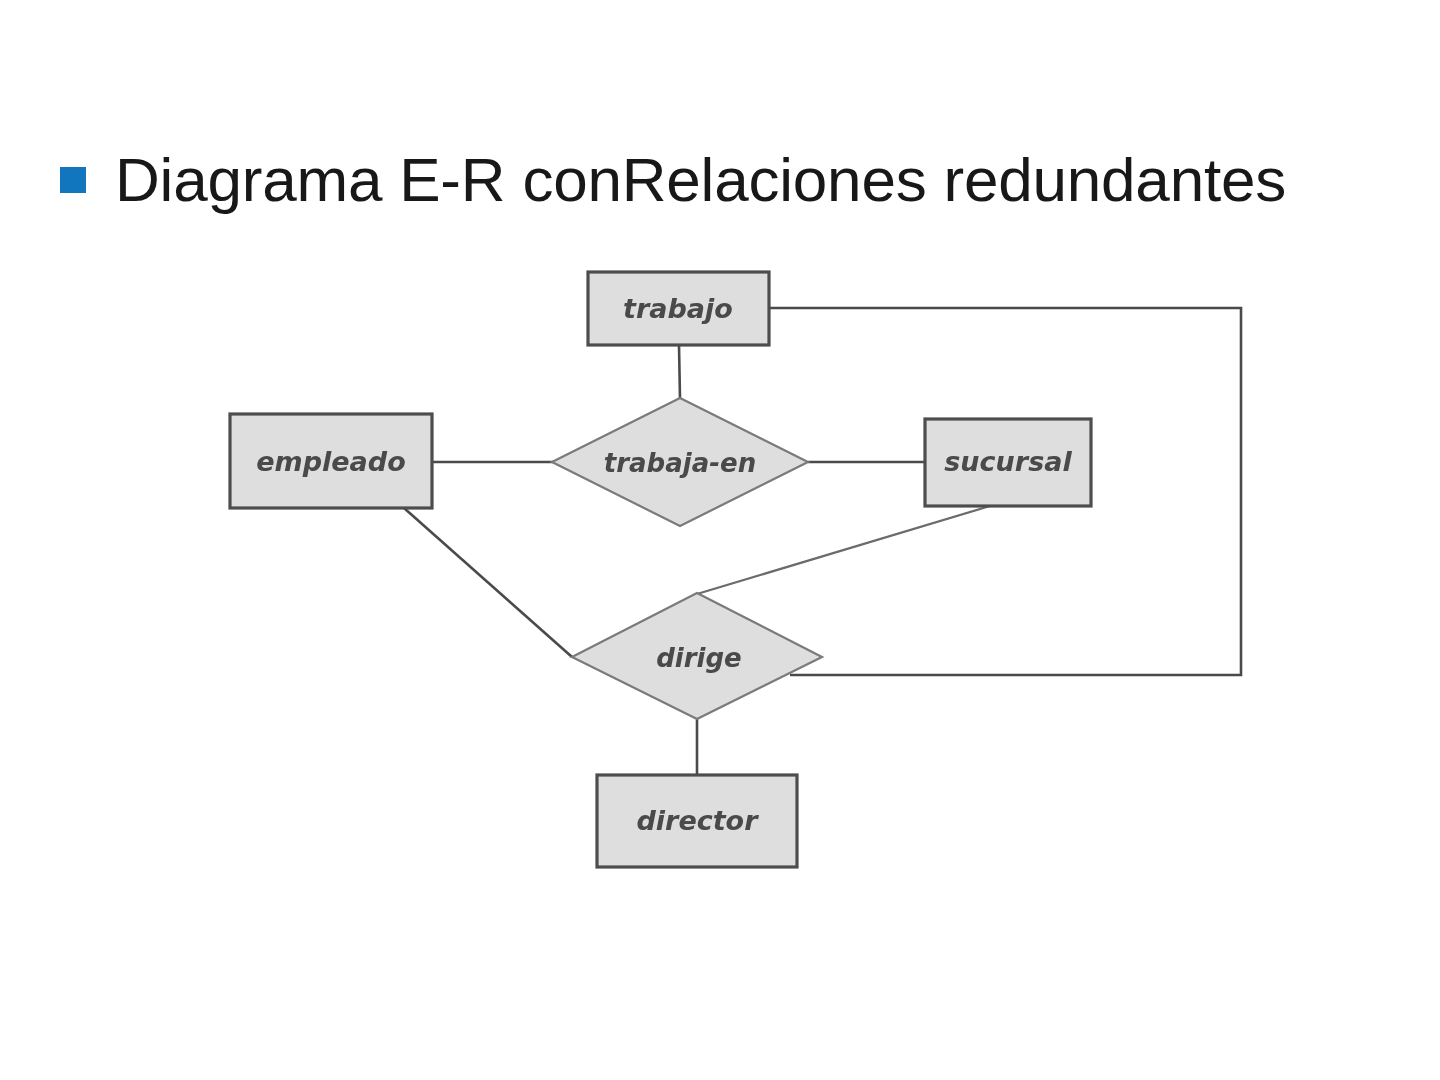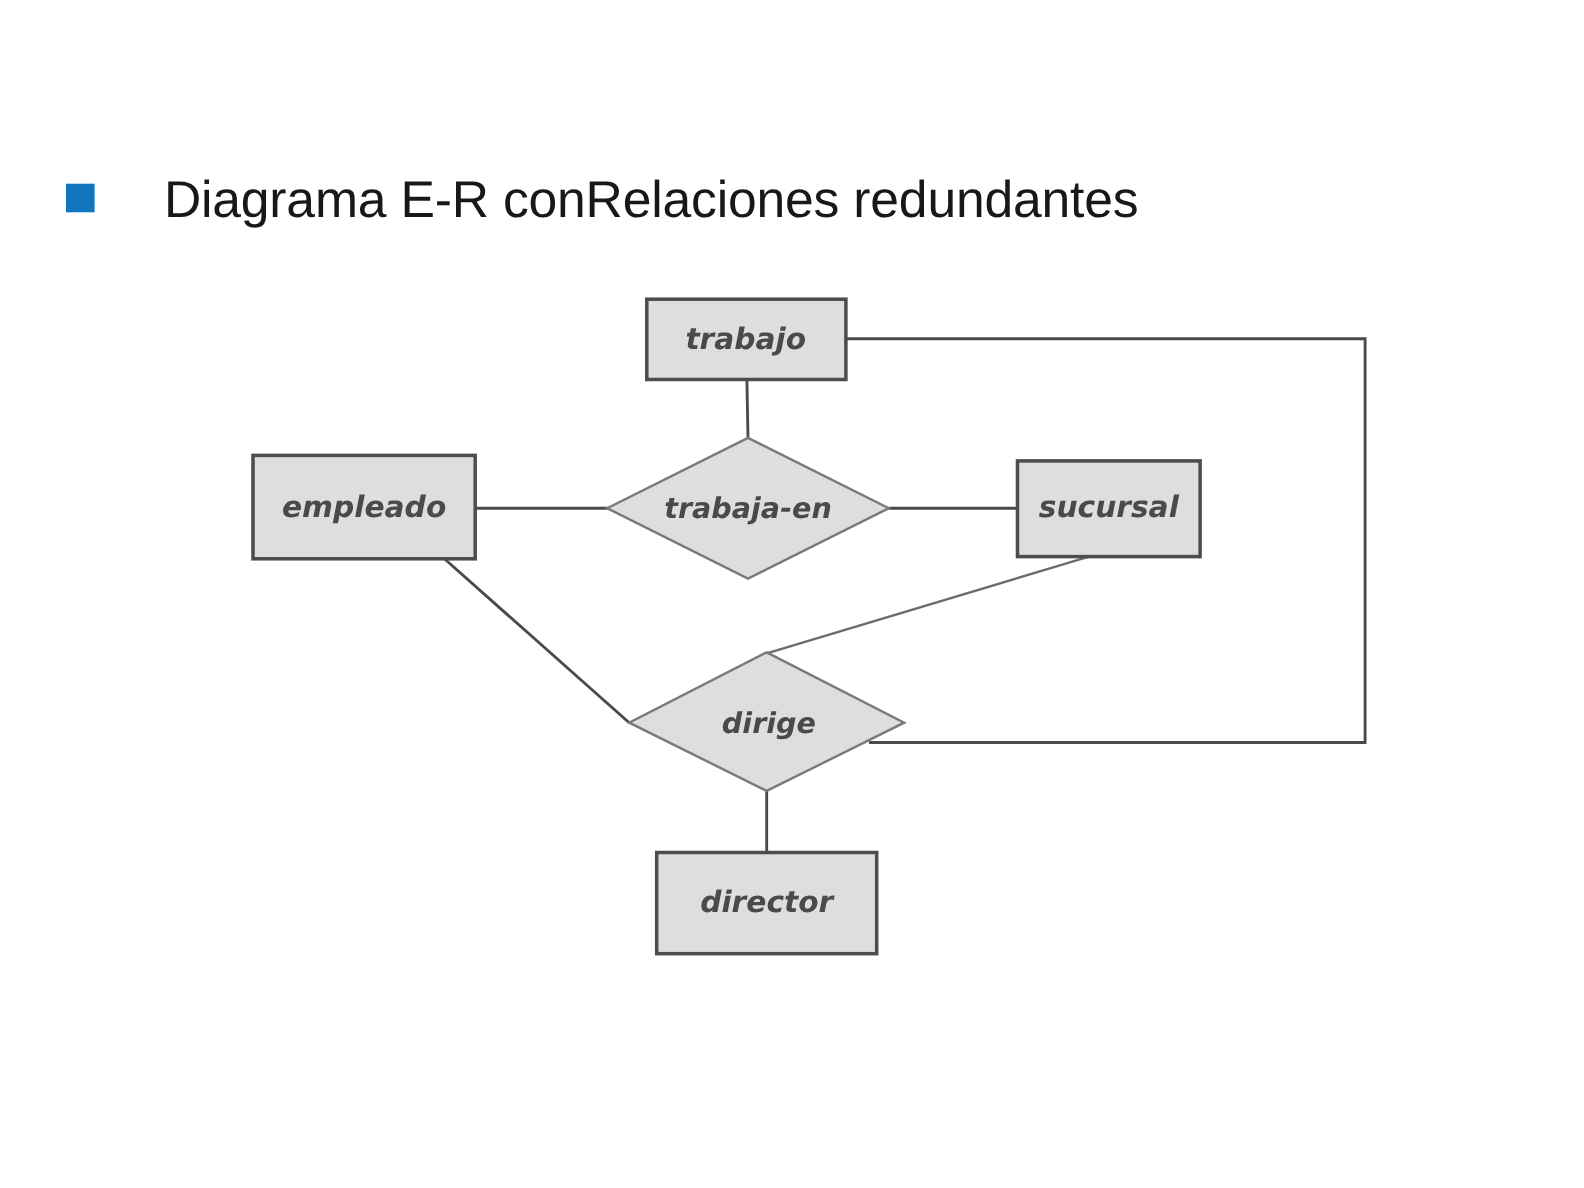--- a/index.html
+++ b/index.html
@@ -26,22 +26,22 @@
     align-items: center;
   }
   #title-bullet {
     width: 26px;
     height: 26px;
     margin-left: 60px;
     background: #1176bd;
     flex: 0 0 auto;
   }
   #title-text {
-    margin-left: 63px;
-    font-size: 47px;
+    margin-left: 29px;
+    font-size: 62px;
     font-weight: 400;
     color: #181818;
     letter-spacing: -0.2px;
     line-height: 1;
     white-space: nowrap;
     font-family: "Liberation Sans", sans-serif;
   }
 
   
   #diagram-canvas {

